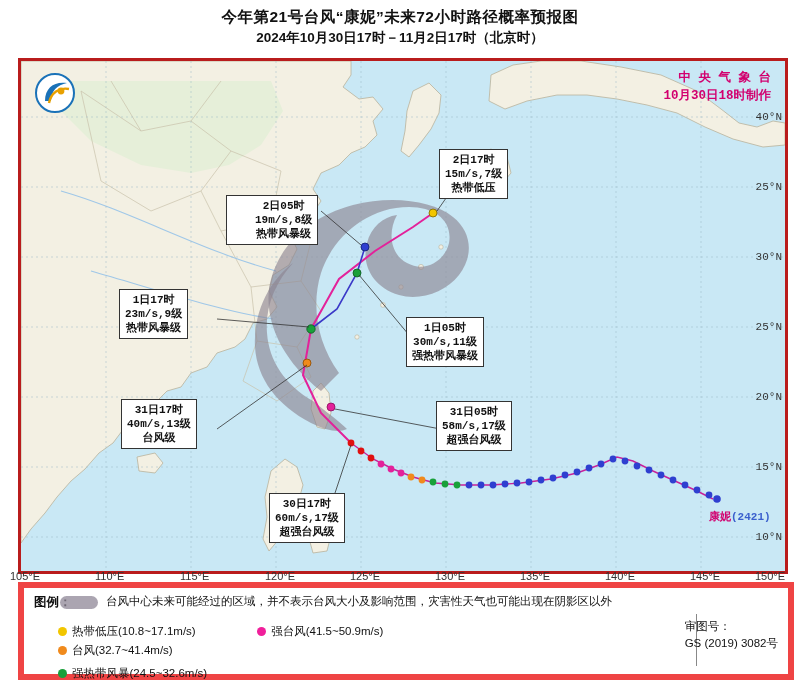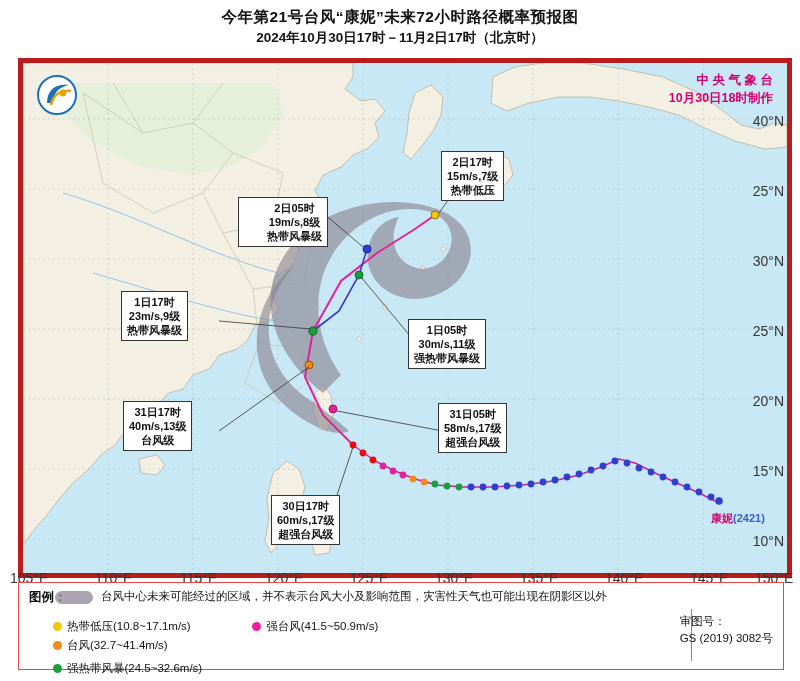--- a/index.html
+++ b/index.html
@@ -16,46 +16,46 @@
   }
   .title-main{
     font-size:15.5px;font-weight:bold;color:#111;letter-spacing:0.5px;
     line-height:22px;
   }
   .title-sub{
     font-size:13.5px;font-weight:bold;color:#111;line-height:20px;
   }
   .map-frame{
     position:absolute;left:18px;top:58px;width:764px;height:510px;
-    border:5px solid #b91c1c;background:#cfeaf4;overflow:hidden;
+    border:3px solid #b91c1c;background:#cfeaf4;overflow:hidden;font-family:Liberation Mono, monospace;
   }
   .ocean{position:absolute;inset:0;background:#c9e8f5;}
   svg.mapsvg{position:absolute;left:0;top:0;width:764px;height:510px;}
   .axis-label{
-    position:absolute;font-size:14px;color:#333;
+    position:absolute;font-size:11px;color:#333;
   }
   .agency{
     position:absolute;right:14px;top:8px;text-align:right;
     font-size:12.5px;font-weight:bold;color:#d2006f;line-height:18px;
   }
   .cb{
     position:absolute;
     background:#ffffff;border:1px solid #333;
     font-size:11px;line-height:14px;color:#111;
     padding:3px 5px;text-align:center;font-weight:bold;
     white-space:nowrap;
   }
   .cb .l1{font-weight:bold;}
   .storm-label{
     position:absolute;font-size:11px;font-weight:bold;color:#d2006f;
   }
   .storm-label .num{color:#3a5fcd;font-weight:bold;}
   .legend{
     position:absolute;left:18px;top:582px;width:764px;height:86px;
-    border:1px solid #ef4444;background:#fff;
+    border:6px solid #ef4444;background:#fff;
   }
   .legend-title{
     position:absolute;left:10px;top:6px;font-size:12.5px;font-weight:bold;
   }
   .legend-row1{
     position:absolute;left:34px;top:5px;font-size:11.5px;line-height:16px;
     color:#111;
   }
   .shade-chip{
     position:absolute;left:36px;top:8px;width:38px;height:13px;
@@ -231,21 +231,21 @@
     <div>中 央 气 象 台</div>
     <div>10月30日18时制作</div>
   </div>
 
   <div class="cb" style="left:418px;top:88px;">
     <div class="l1">2日17时</div>
     <div>15m/s,7级</div>
     <div>热带低压</div>
   </div>
 
-  <div class="cb" style="left:215px;top:134px;padding-left:28px;">
+  <div class="cb" style="left:205px;top:134px;padding-left:28px;">
     <div class="l1">2日05时</div>
     <div>19m/s,8级</div>
     <div>热带风暴级</div>
   </div>
 
   <div class="cb" style="left:98px;top:228px;">
     <div class="l1">1日17时</div>
     <div>23m/s,9级</div>
     <div>热带风暴级</div>
   </div>

